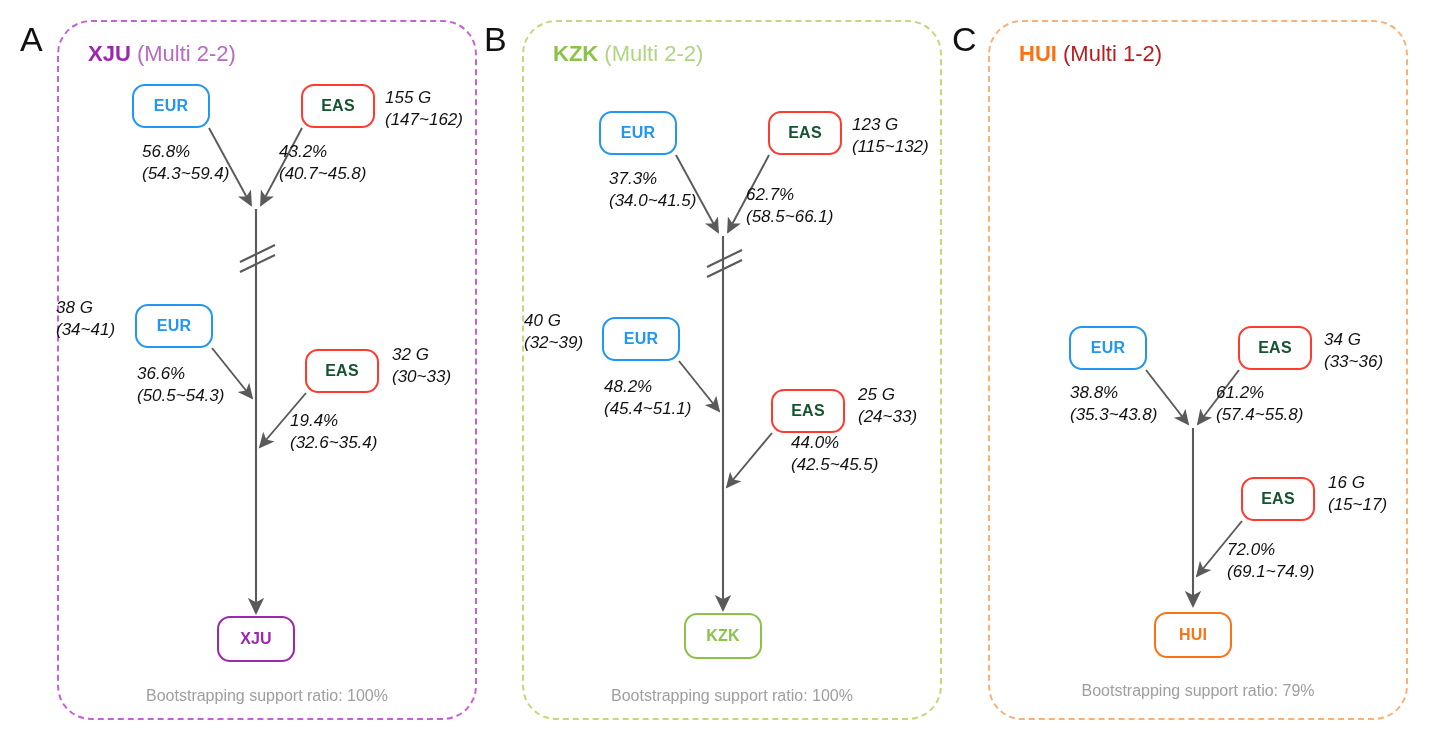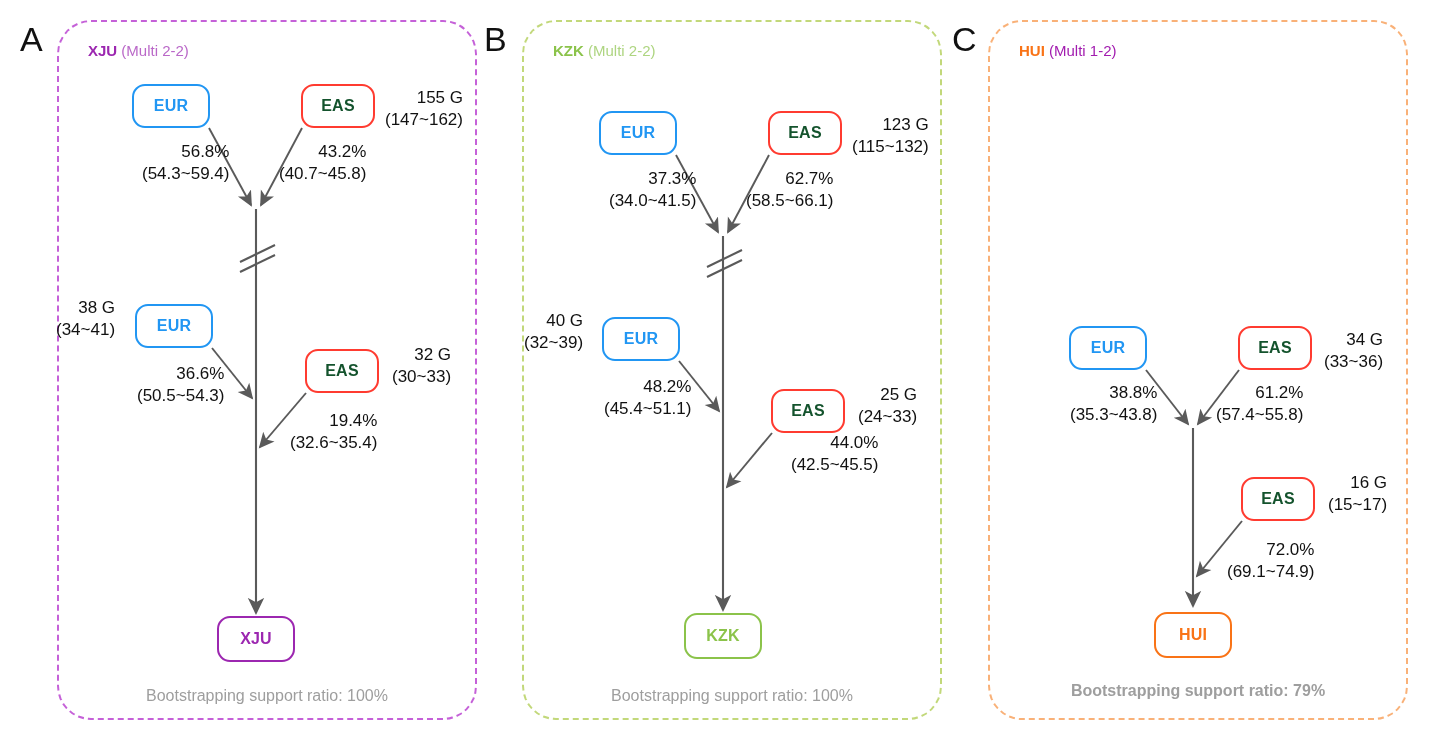--- a/index.html
+++ b/index.html
@@ -16,43 +16,43 @@
   .panel{position:absolute;box-sizing:border-box;border:2px dashed #c66ad6;border-radius:34px;background:transparent;}
   .panel.p-a{left:57px;top:20px;width:420px;height:700px;border-color:#c561d8;}
   .panel.p-b{left:522px;top:20px;width:420px;height:700px;border-color:#c2d87a;}
   .panel.p-c{left:988px;top:20px;width:420px;height:700px;border-color:#f9b178;}
 
   .panel-letter{position:absolute;font-size:34px;line-height:1;color:#111;font-weight:400;}
   .pl-a{left:20px;top:22px;}
   .pl-b{left:484px;top:22px;}
   .pl-c{left:952px;top:22px;}
 
-  .panel-title{position:absolute;font-size:15px;line-height:1;white-space:nowrap;}
+  .panel-title{position:absolute;font-size:22px;line-height:1;white-space:nowrap;}
   .panel-title .code{font-weight:700;}
   .panel-title .paren{font-weight:400;}
   .pt-a{left:88px;top:43px;}
   .pt-a .code{color:#9c27b0;} .pt-a .paren{color:#ba68c8;}
   .pt-b{left:553px;top:43px;}
   .pt-b .code{color:#8bc34a;} .pt-b .paren{color:#aed581;}
   .pt-c{left:1019px;top:43px;}
-  .pt-c .code{color:#f97316;} .pt-c .paren{color:#a21caf;}
+  .pt-c .code{color:#f97316;} .pt-c .paren{color:#b91c1c;}
 
   
   .node{position:absolute;box-sizing:border-box;display:flex;align-items:center;justify-content:center;
         border:2.2px solid #000;border-radius:13px;background:#fff;
         font-size:16px;font-weight:700;letter-spacing:.2px;white-space:nowrap;}
   .node.eur{border-color:#2196f3;color:#2196f3;}
   .node.eas{border-color:#ff3b30;color:#14532d;}
   .node.xju{border-color:#9c27b0;color:#9c27b0;}
   .node.kzk{border-color:#8bc34a;color:#8bc34a;}
   .node.hui{border-color:#f97316;color:#f97316;}
 
   
   .ann{position:absolute;font-size:17px;line-height:1.28;color:#111;white-space:nowrap;}
-  .ann.c{text-align:right;}
+  .ann.c{text-align:left;font-style:italic;}
   .ann .l2{display:block;}
 
   .support{position:absolute;font-size:16px;color:#9e9e9e;white-space:nowrap;text-align:center;}
 
   svg.edges{position:absolute;left:0;top:0;width:1430px;height:736px;overflow:visible;pointer-events:none;}
   .edge{stroke:#5a5a5a;stroke-width:2.1;fill:none;}
   .edge-thin{stroke:#5a5a5a;stroke-width:1.9;fill:none;}
   .brk{stroke:#5a5a5a;stroke-width:2.1;fill:none;}
 </style>
 </head>
@@ -156,21 +156,21 @@
   <div class="node kzk" style="left:684px;top:613px;width:78px;height:46px;">KZK</div>
 
   <div class="ann c" style="left:852px;top:114px;">
     <span>123 G</span>
     <span class="l2">(115~132)</span>
   </div>
   <div class="ann c" style="left:609px;top:168px;">
     <span>37.3%</span>
     <span class="l2">(34.0~41.5)</span>
   </div>
-  <div class="ann c" style="left:746px;top:168px;">
+  <div class="ann c" style="left:746px;top:184px;">
     <span>62.7%</span>
     <span class="l2">(58.5~66.1)</span>
   </div>
   <div class="ann c" style="left:524px;top:310px;">
     <span>40 G</span>
     <span class="l2">(32~39)</span>
   </div>
   <div class="ann c" style="left:604px;top:376px;">
     <span>48.2%</span>
     <span class="l2">(45.4~51.1)</span>
@@ -210,15 +210,15 @@
     <span class="l2">(57.4~55.8)</span>
   </div>
   <div class="ann c" style="left:1328px;top:472px;">
     <span>16 G</span>
     <span class="l2">(15~17)</span>
   </div>
   <div class="ann c" style="left:1227px;top:539px;">
     <span>72.0%</span>
     <span class="l2">(69.1~74.9)</span>
   </div>
-  <div class="support" style="left:1008px;top:682px;width:380px;font-weight:bold;">Bootstrapping support ratio: 79%</div>
+  <div class="support" style="left:1008px;top:682px;width:380px;">Bootstrapping support ratio: 79%</div>
 
 </div>
 
 </body></html>

